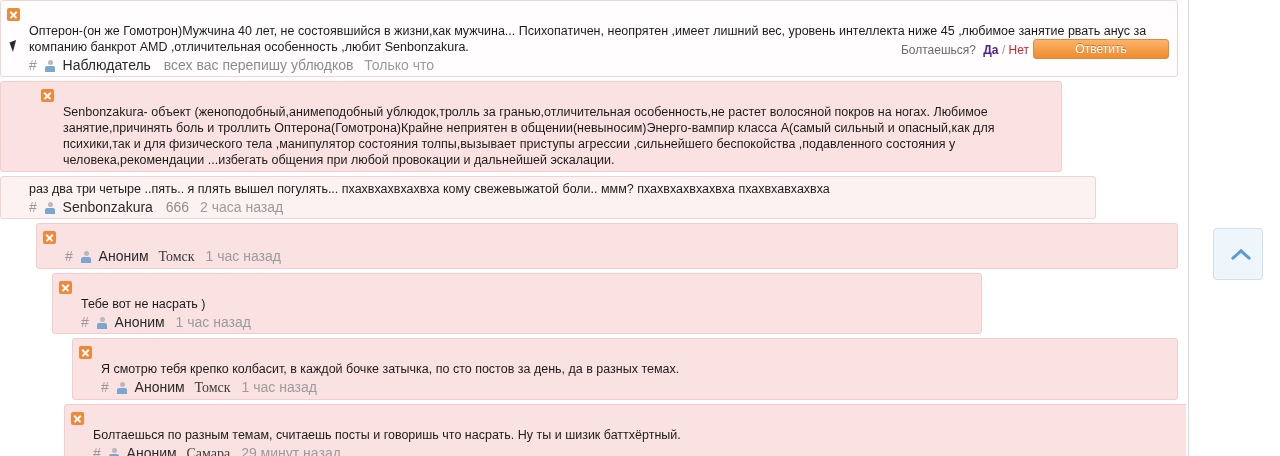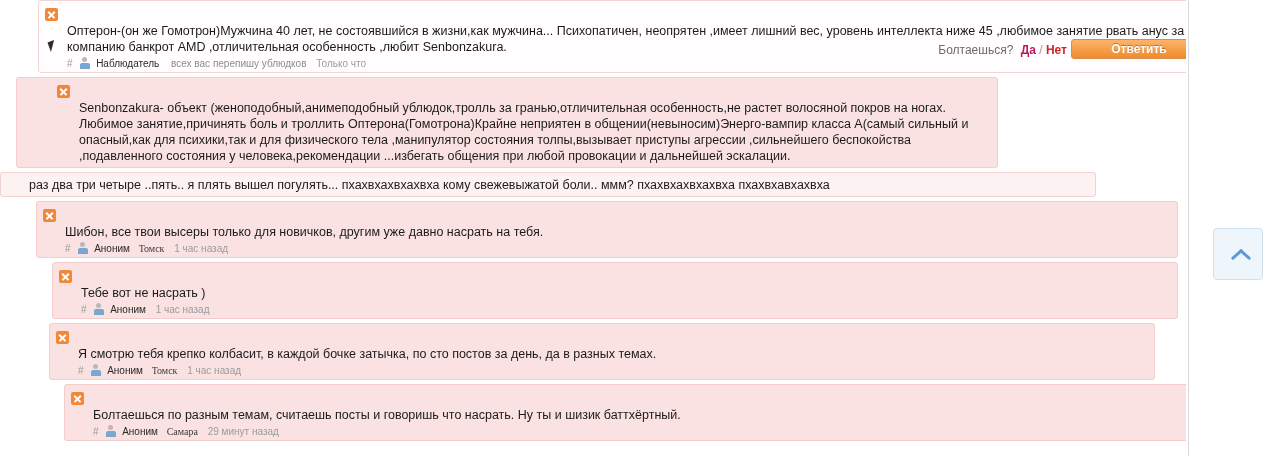--- a/index.html
+++ b/index.html
@@ -25,21 +25,21 @@
     background: #ffffff;
   }
   .comment {
     position: relative;
     border: 1px solid #f0c8c8;
     border-radius: 3px;
     background: #fdeeee;
     margin: 0 0 4px 0;
     padding: 4px 6px 3px 6px;
   }
-  .comment.white { background: #fffdfd; border-color: #f3d4d4; margin-left: 38px; }
+  .comment.white { background: #fffdfd; border-color: #f3d4d4; }
   .comment.pink  { background: #fbe2e2; border-color: #f3cccc; }
   .comment.plain { background: #fdf2f2; border-color: #f2d2d2; }
 
   .ctext {
     font-size: 12.5px;
     color: #1b1b1b;
     line-height: 16px;
     padding-left: 22px;
     text-indent: 0;
   }
@@ -55,21 +55,21 @@
     content: "";
     position: absolute;
     left: 2px; top: 6px;
     width: 9px; height: 1.6px;
     background: #ffffff;
   }
   .xicon::before { transform: rotate(45deg); }
   .xicon::after  { transform: rotate(-45deg); }
 
   .meta {
-    font-size: 10px;
+    font-size: 14px;
     color: #7d7d7d;
     padding-left: 22px;
     margin-top: 2px;
     white-space: nowrap;
   }
   .meta .hash { color: #9a9a9a; margin-right: 4px; }
   .meta .person-icon {
     display: inline-block;
     width: 11px; height: 12px;
     vertical-align: -2px;
@@ -99,55 +99,55 @@
 
   
   .firstrow { position: relative; }
   .likebox {
     position: absolute;
     right: 148px; top: 42px;
     font-size: 12px;
     color: #6b6b6b;
     white-space: nowrap;
   }
-  .likebox .yes { color: #be185d; font-weight: bold; margin-left: 4px; }
+  .likebox .yes { color: #4c1d95; font-weight: bold; margin-left: 4px; }
   .likebox .sep { color: #9b9b9b; }
-  .likebox .no  { color: #d0262b; font-weight: bold; }
+  .likebox .no  { color: #d0262b; font-weight: normal; }
   .reply-btn {
     position: absolute;
     right: 8px; top: 38px;
     width: 136px; height: 20px;
     border: 1px solid #d98b4a;
     border-radius: 3px;
     background: linear-gradient(#fbb46a, #f08b2c);
     color: #ffffff;
     font-size: 12px;
-    font-weight: bold;
+    font-weight: normal;
     text-align: center;
     line-height: 18px;
     text-shadow: 0 -1px 0 rgba(140,70,10,.5);
     cursor: pointer;
   }
   .cursor-arrow {
     position: absolute;
     left: 10px; top: 40px;
     width: 0; height: 0;
     border-left: 7px solid #2b2b2b;
     border-bottom: 10px solid transparent;
     transform: rotate(-20deg);
     z-index: 20;
   }
 
   
   .lvl0 { margin-left: 0;   width: 1178px; }
-  .lvl1 { margin-left: 16px;   width: 982px; padding-left: 40px; }
+  .lvl1 { margin-left: 0;   width: 1062px; padding-left: 40px; }
   .lvl2 { margin-left: 0;   width: 1096px; }
   .lvl3 { margin-left: 36px; width: 1142px; }
-  .lvl4 { margin-left: 52px; width: 1126px; }
-  .lvl5 { margin-left: 49px; width: 1106px; }
+  .lvl4 { margin-left: 52px; width: 930px; }
+  .lvl5 { margin-left: 72px; width: 1106px; }
   .lvl6 { margin-left: 64px; width: 1216px; }
 
   
   .divider {
     position: absolute;
     left: 1188px; top: 0;
     width: 1px; height: 456px;
     background: #d9d9d9;
   }
   .rightpane {
@@ -216,25 +216,31 @@
       <div class="cursor-arrow"></div>
     </div>
 
     <div class="comment pink lvl1">
       <span class="lead-icon"><span class="xicon"></span></span>
       <div class="ctext">Senbonzakura- объект (женоподобный,анимеподобный ублюдок,тролль за гранью,отличительная особенность,не растет волосяной покров на ногах. Любимое занятие,причинять боль и троллить Оптерона(Гомотрона)Крайне неприятен в общении(невыносим)Энерго-вампир класса А(самый сильный и опасный,как для психики,так и для физического тела ,манипулятор состояния толпы,вызывает приступы агрессии ,сильнейшего беспокойства ,подавленного состояния у человека,рекомендации ...избегать общения при любой провокации и дальнейшей эскалации.</div>
     </div>
 
     <div class="comment plain lvl2">
       <div class="ctext">раз два три четыре ..пять.. я плять вышел погулять... пхахвхахвхахвха кому свежевыжатой боли.. ммм? пхахвхахвхахвха пхахвхавхахвха</div>
+      <div class="meta">
+        <span class="hash">#</span>
+        <span class="person-icon"></span>
+        <span class="author">Senbonzakura</span>
+        <span class="note">666</span>
+        <span class="time">2 часа назад</span>
+      </div>
     </div>
 
     <div class="comment pink lvl3">
       <span class="lead-icon"><span class="xicon"></span></span>
-      <div class="ctext">Шибон, все твои высеры только для новичков, другим уже давно насрать на тебя.</div>
       <div class="meta">
         <span class="hash">#</span>
         <span class="person-icon"></span>
         <span class="author">Аноним</span>
         <span class="city">Томск</span>
         <span class="time">1 час назад</span>
       </div>
     </div>
 
     <div class="comment pink lvl4">

